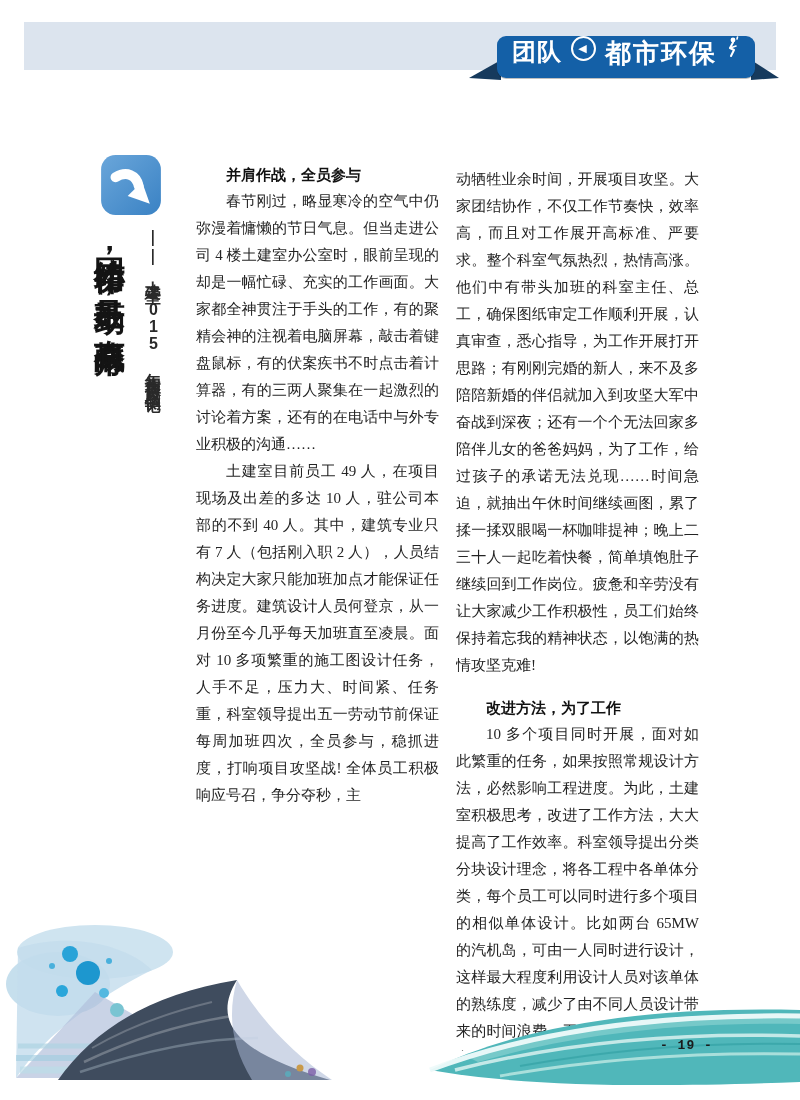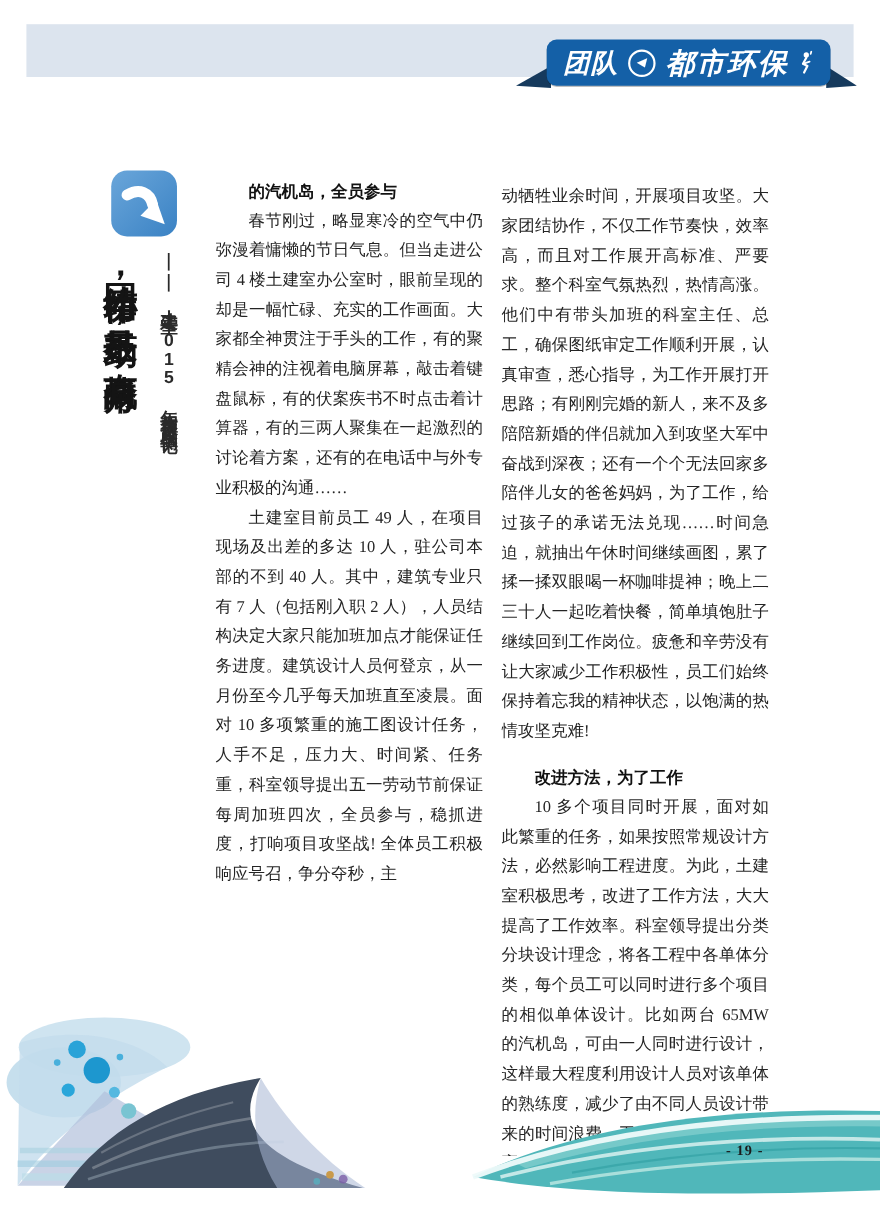--- a/index.html
+++ b/index.html
@@ -15,23 +15,22 @@
   .top-band{
     position:absolute;left:24px;top:22px;width:752px;height:48px;
     background:#dce4ee;
   }
   .badge-wrap{position:absolute;left:497px;top:36px;height:42px;z-index:3;}
   .flap{position:absolute;background:#163a5d;}
   .flap-left{left:-28px;top:24px;width:32px;height:20px;clip-path:polygon(0 90%,100% 0,100% 100%);}
   .flap-right{right:-24px;top:24px;width:28px;height:20px;clip-path:polygon(0 0,100% 90%,0 100%);}
   .badge{
     position:relative;height:42px;background:#1460a7;border-radius:9px;
-    display:flex;align-items:center;gap:9px;padding:0 15px;color:#fff;z-index:4;
+    display:flex;gap:9px;padding:0 15px;color:#fff;z-index:4;
     box-shadow:0 1px 0 rgba(0,0,0,.25);
-    font-style:italic;
   }
   .badge-tag{font-size:24px;font-weight:bold;letter-spacing:1px;}
   .badge-circle{
     width:21px;height:21px;border:2px solid #fff;border-radius:50%;
     display:flex;align-items:center;justify-content:center;flex:0 0 auto;
   }
   .badge-circle span{font-size:11px;line-height:1;transform:translateX(-1px);}
   .badge-brand{font-size:26px;font-weight:bold;letter-spacing:2px;}
   .badge-fig{flex:0 0 auto;margin-left:-2px;}
   
@@ -62,21 +61,21 @@
   .col .cont{text-indent:0;}
   .col .subhead{
     font-family:"Liberation Sans",sans-serif;
     font-weight:bold;text-indent:2em;margin-top:15px;color:#111;
   }
   
   .bottom-art{position:absolute;left:0;top:920px;width:800px;height:180px;z-index:1;}
   .page-number{
     position:absolute;left:660px;top:1038px;z-index:2;
     font-size:13px;font-weight:bold;letter-spacing:1px;color:#1b1b1b;
-    font-family:Liberation Serif, serif;
+    font-family:Liberation Mono, monospace;
   }
 </style>
 </head>
 <body>
 
 <div class="page">
 
   <div class="top-band"></div>
 
   <div class="badge-wrap">
@@ -108,21 +107,21 @@
     <polygon points="45,45 25,38 38,25" fill="#fff"></polygon>
   </svg>
 
   <div class="v-subtitle">
     <span>——土建室 </span><span class="upright">2015</span><span> 年初春项目攻坚侧记</span>
   </div>
 
   <div class="v-title">团结协作，鼓足干劲，奋战两个月</div>
 
   <div class="col col-1">
-      <p class="subhead">的汽机岛，全员参与</p>
+      <p class="subhead">并肩作战，全员参与</p>
       <p class="para">春节刚过，略显寒冷的空气中仍弥漫着慵懒的节日气息。但当走进公司 4 楼土建室办公室时，眼前呈现的却是一幅忙碌、充实的工作画面。大家都全神贯注于手头的工作，有的聚精会神的注视着电脑屏幕，敲击着键盘鼠标，有的伏案疾书不时点击着计算器，有的三两人聚集在一起激烈的讨论着方案，还有的在电话中与外专业积极的沟通……</p>
       <p class="para">土建室目前员工 49 人，在项目现场及出差的多达 10 人，驻公司本部的不到 40 人。其中，建筑专业只有 7 人（包括刚入职 2 人），人员结构决定大家只能加班加点才能保证任务进度。建筑设计人员何登京，从一月份至今几乎每天加班直至凌晨。面对 10 多项繁重的施工图设计任务，人手不足，压力大、时间紧、任务重，科室领导提出五一劳动节前保证每周加班四次，全员参与，稳抓进度，打响项目攻坚战! 全体员工积极响应号召，争分夺秒，主</p>
     </div>
   <div class="col col-2">
       <p class="para cont">动牺牲业余时间，开展项目攻坚。大家团结协作，不仅工作节奏快，效率高，而且对工作展开高标准、严要求。整个科室气氛热烈，热情高涨。他们中有带头加班的科室主任、总工，确保图纸审定工作顺利开展，认真审查，悉心指导，为工作开展打开思路；有刚刚完婚的新人，来不及多陪陪新婚的伴侣就加入到攻坚大军中奋战到深夜；还有一个个无法回家多陪伴儿女的爸爸妈妈，为了工作，给过孩子的承诺无法兑现……时间急迫，就抽出午休时间继续画图，累了揉一揉双眼喝一杯咖啡提神；晚上二三十人一起吃着快餐，简单填饱肚子继续回到工作岗位。疲惫和辛劳没有让大家减少工作积极性，员工们始终保持着忘我的精神状态，以饱满的热情攻坚克难!</p>
       <p class="subhead">改进方法，为了工作</p>
       <p class="para">10 多个项目同时开展，面对如此繁重的任务，如果按照常规设计方法，必然影响工程进度。为此，土建室积极思考，改进了工作方法，大大提高了工作效率。科室领导提出分类分块设计理念，将各工程中各单体分类，每个员工可以同时进行多个项目的相似单体设计。比如两台 65MW 的汽机岛，可由一人同时进行设计，这样最大程度利用设计人员对该单体的熟练度，减少了由不同人员设计带来的时间浪费，工作效率得到很大提高。另外，在项目进行过程中，设计人员积极和项目现场沟通，</p>
     </div>
 
   <svg class="bottom-art" viewBox="0 0 800 180" preserveAspectRatio="none">

